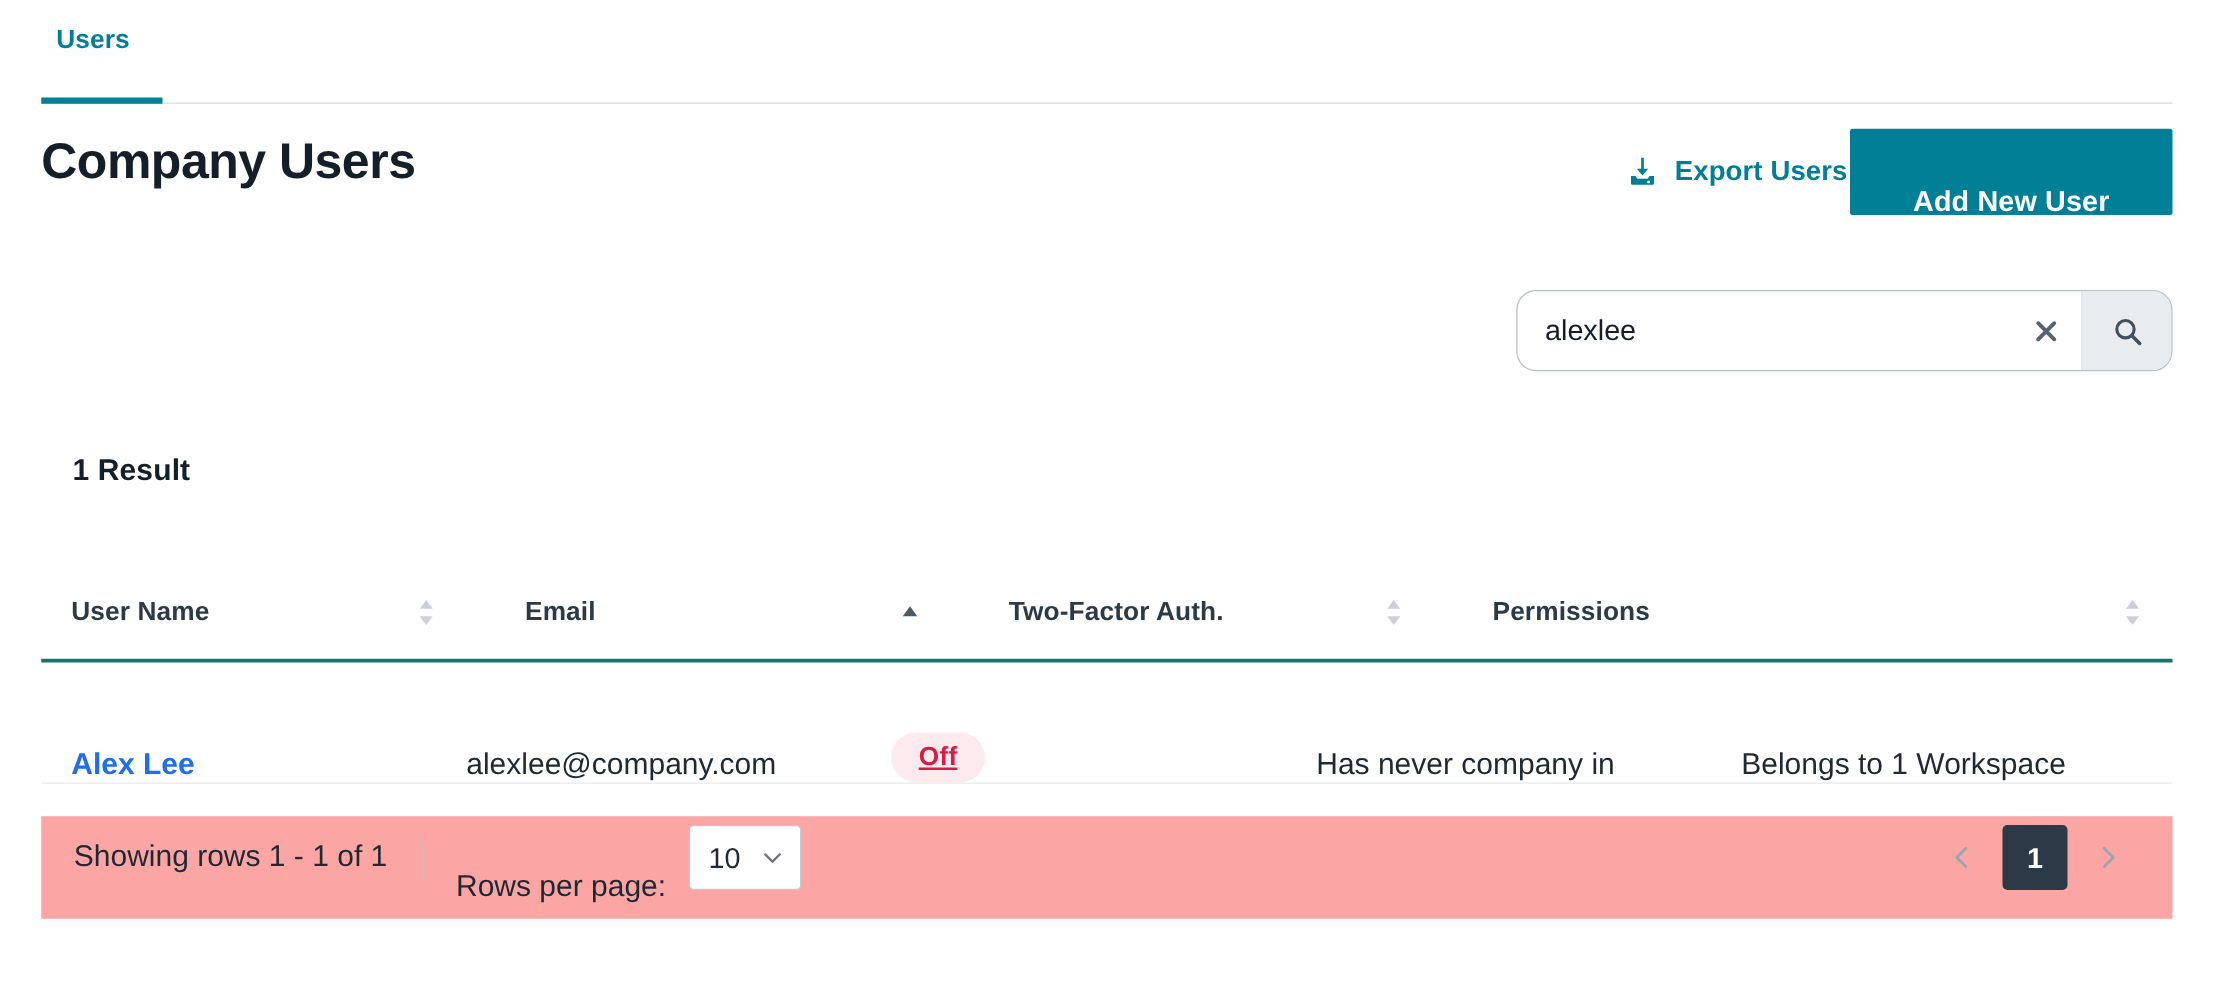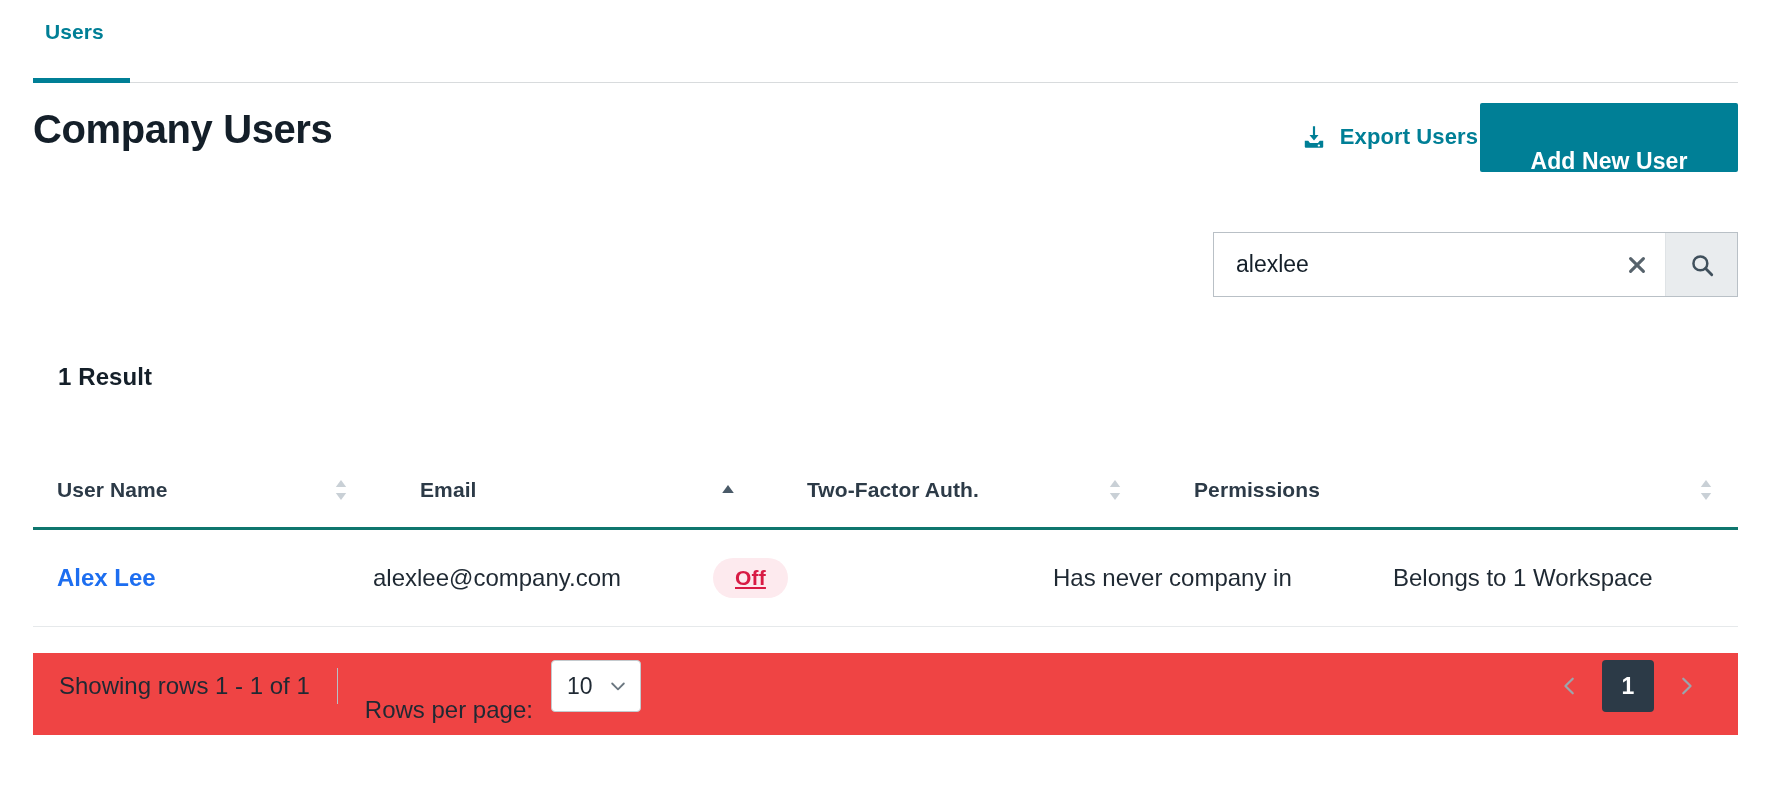--- a/index.html
+++ b/index.html
@@ -61,21 +61,21 @@
     background: #007f96; color: #ffffff; border: none; cursor: pointer;
     border-radius: 2px;
   }
   .add-btn-label { font-size: 23px; font-weight: 700; letter-spacing: .1px; margin-top: 48px; }
 
   
   .searchwrap {
     position: absolute; right: 33px; top: 232px;
     width: 525px; height: 65px;
     display: flex; align-items: stretch;
-    border: 1px solid #b9c0c6; border-radius: 0;
+    border: 1px solid #b9c0c6; border-radius: 16px;
     background: #ffffff; overflow: hidden;
   }
   .search-input {
     flex: 1 1 auto; border: none; outline: none;
     padding: 0 10px 0 22px;
     font-size: 23px; color: #141f29;
     font-family: "Liberation Sans", sans-serif;
     background: transparent;
   }
   .search-input::placeholder { color: #8e979e; }
@@ -115,37 +115,37 @@
   }
   .sort-icon { width: 16px; height: 26px; flex: 0 0 auto; display: block; }
 
   .col-1 { width: 340px; flex: 0 0 340px; padding-left: 24px; }
   .col-2 { width: 340px; flex: 0 0 340px; }
   .col-3 { width: 340px; flex: 0 0 340px; }
   .col-4 { width: 340px; flex: 0 0 340px; }
   .col-5 { width: 345px; flex: 1 1 auto; }
 
   .tbody-row { height: 97px; border-bottom: 1px solid #e6e9eb; }
-  .td { display: flex; align-items: center; height: 100%; padding-right: 24px; }
+  .td { display: flex; align-items: flex-end; height: 100%; padding-right: 24px; }
   .cell-link {
     font-size: 24px; font-weight: 700; color: #1d6ef0; text-decoration: none;
     cursor: pointer;
   }
   .cell-text { font-size: 24px; color: #1f2933; font-weight: 400; }
   .badge {
     display: inline-flex; align-items: center; justify-content: center;
     height: 40px; padding: 0 22px; border-radius: 20px;
     background: #fdeaee; color: #d81b44;
     font-size: 21px; font-weight: 700; letter-spacing: .2px; text-decoration: underline;
   }
 
   
   .footer {
     position: absolute; left: 33px; right: 33px; top: 653px;
-    height: 82px; background: #ef4444;
+    height: 82px; background: #fca5a5;
     display: flex; align-items: center;
     padding: 0 30px 16px 26px;
   }
   .foot-left { display: flex; align-items: center; }
   .showing-text { font-size: 24px; color: #1f2933; }
   .foot-divider { width: 1px; height: 36px; background: #b9c0c6; margin: 0 27px; }
   .rows-label { font-size: 24px; color: #1f2933; margin-right: 18px; margin-top: 47px; }
   .rows-select {
     display: flex; align-items: center; justify-content: space-between;
     width: 90px; height: 52px; background: #ffffff;

